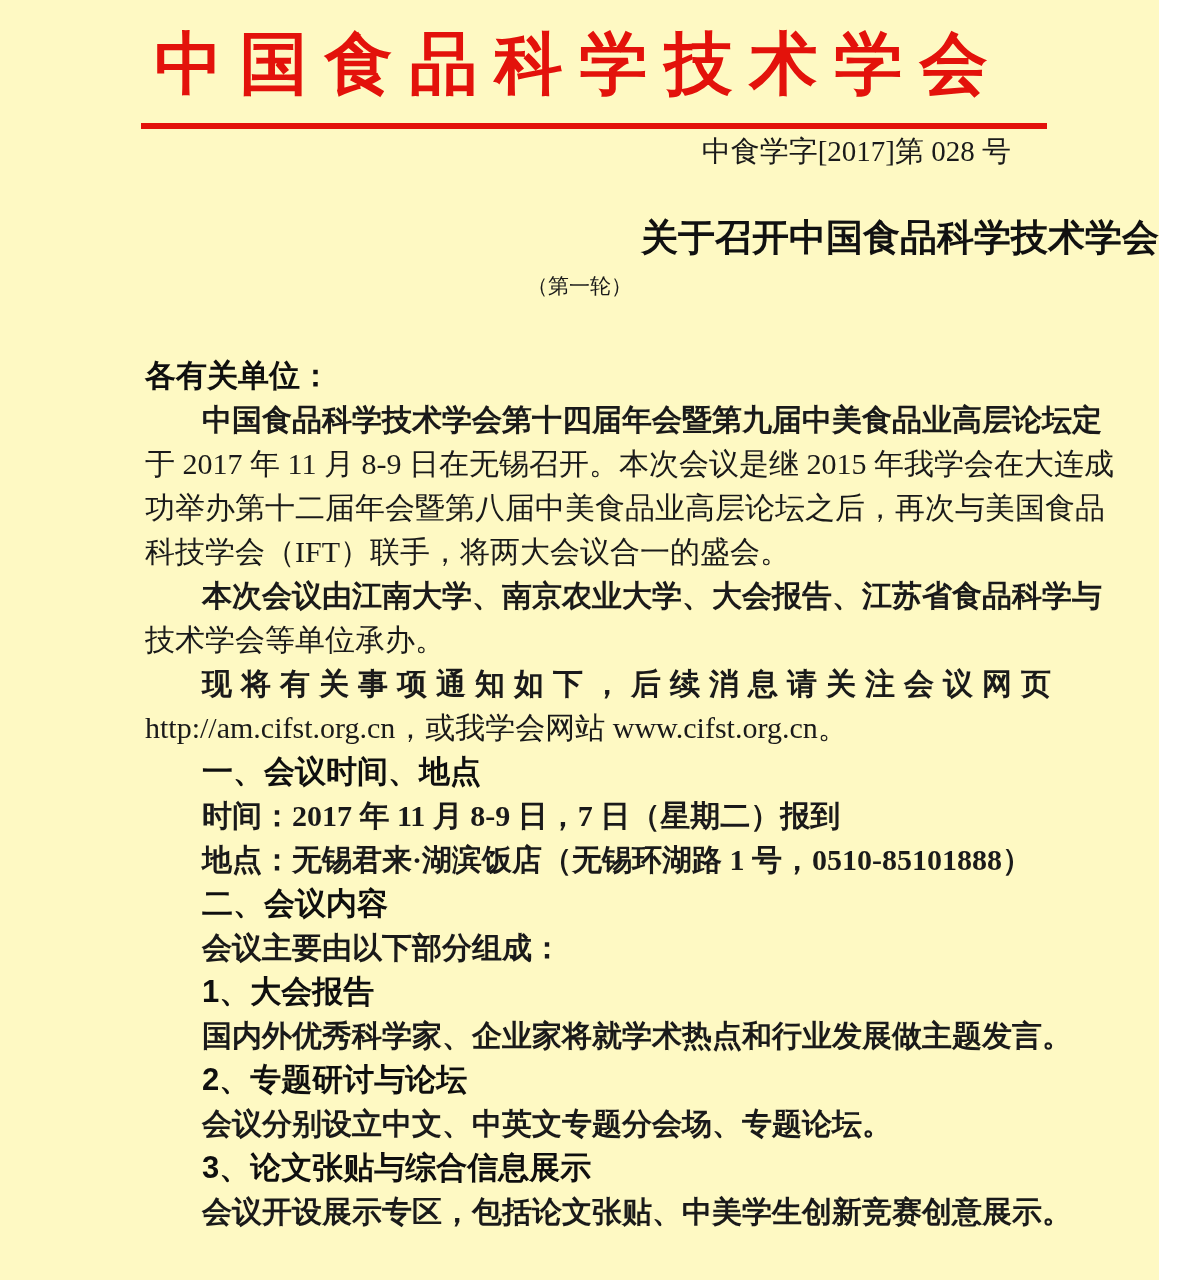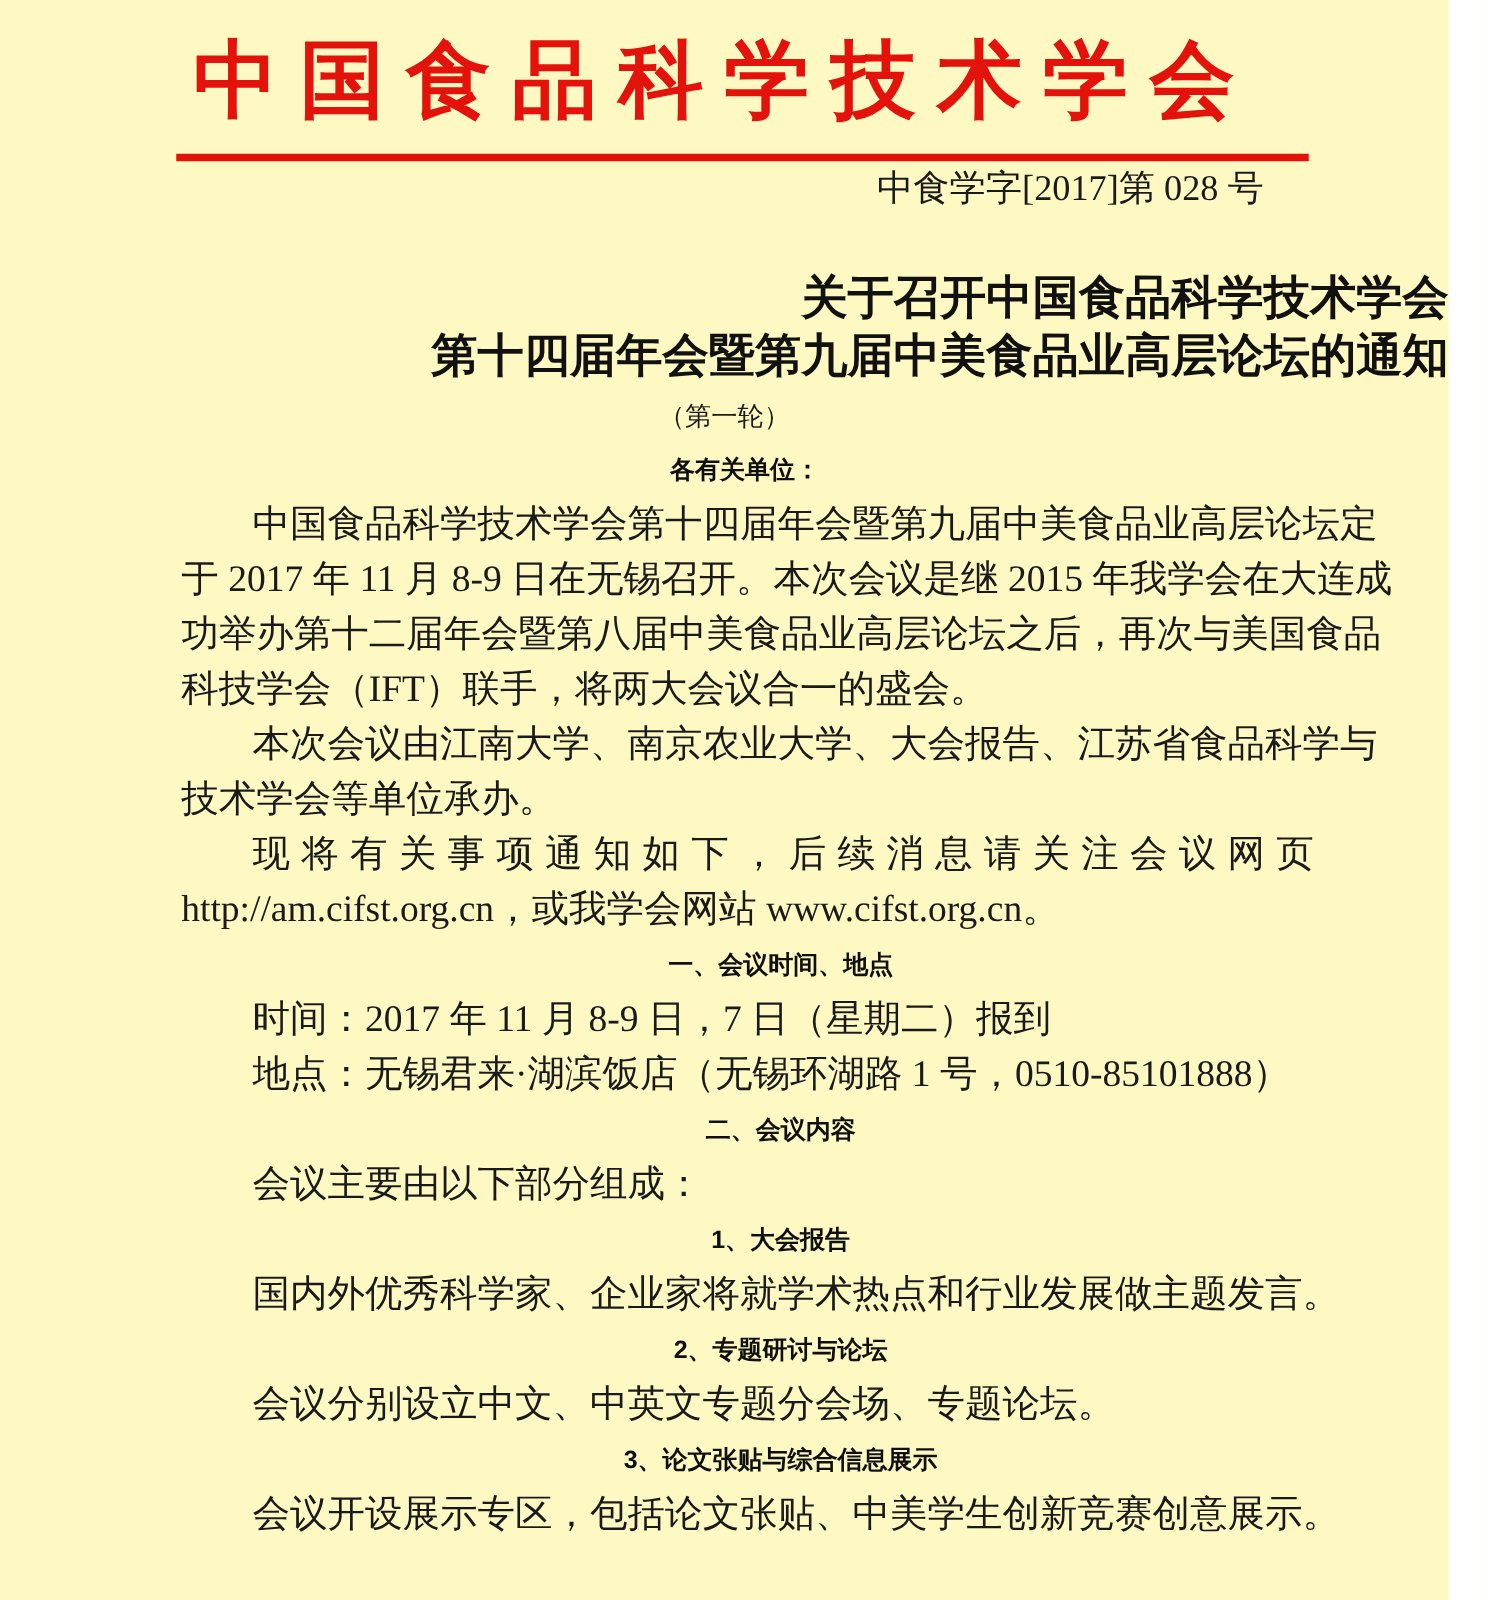--- a/index.html
+++ b/index.html
@@ -83,43 +83,41 @@
     left: 145px;
     width: 902px;
   }
   .b-line {
     font-size: 30px;
     line-height: 44px;
     white-space: nowrap;
     color: #1a1a1a;
     font-family: "Liberation Serif", "DejaVu Serif", serif;
   }
-  .indent { padding-left: 57px; }
+  .indent { padding-left: 57px; font-weight: bold; }
   .salutation,
   .heading {
     font-family: "Liberation Sans", "DejaVu Sans", sans-serif;
     font-weight: 700;
-    font-size: 20px;
+    font-size: 31px;
     color: #0f0f0f;
-    text-align: center;
   }
   .spread { letter-spacing: 9px; }
 </style>
 </head>
 <body>
 
 <div class="page">
 
   <h1 class="org-name">中国食品科学技术学会</h1>
   <div class="red-rule"></div>
   <div class="doc-no">中食学字[2017]第 028 号</div>
 
   <div class="title-block">
     <div class="title-line">关于召开中国食品科学技术学会</div>
-    <div class="title-line">第十四届年会暨第九届中美食品业高层论坛的通知</div>
     <div class="round-note">（第一轮）</div>
   </div>
 
   <main class="doc-body">
     <div class="b-line salutation">各有关单位：</div>
     <div class="b-line indent">中国食品科学技术学会第十四届年会暨第九届中美食品业高层论坛定</div>
     <div class="b-line">于 2017 年 11 月 8-9 日在无锡召开。本次会议是继 2015 年我学会在大连成</div>
     <div class="b-line">功举办第十二届年会暨第八届中美食品业高层论坛之后，再次与美国食品</div>
     <div class="b-line">科技学会（IFT）联手，将两大会议合一的盛会。</div>
     <div class="b-line indent">本次会议由江南大学、南京农业大学、大会报告、江苏省食品科学与</div>

